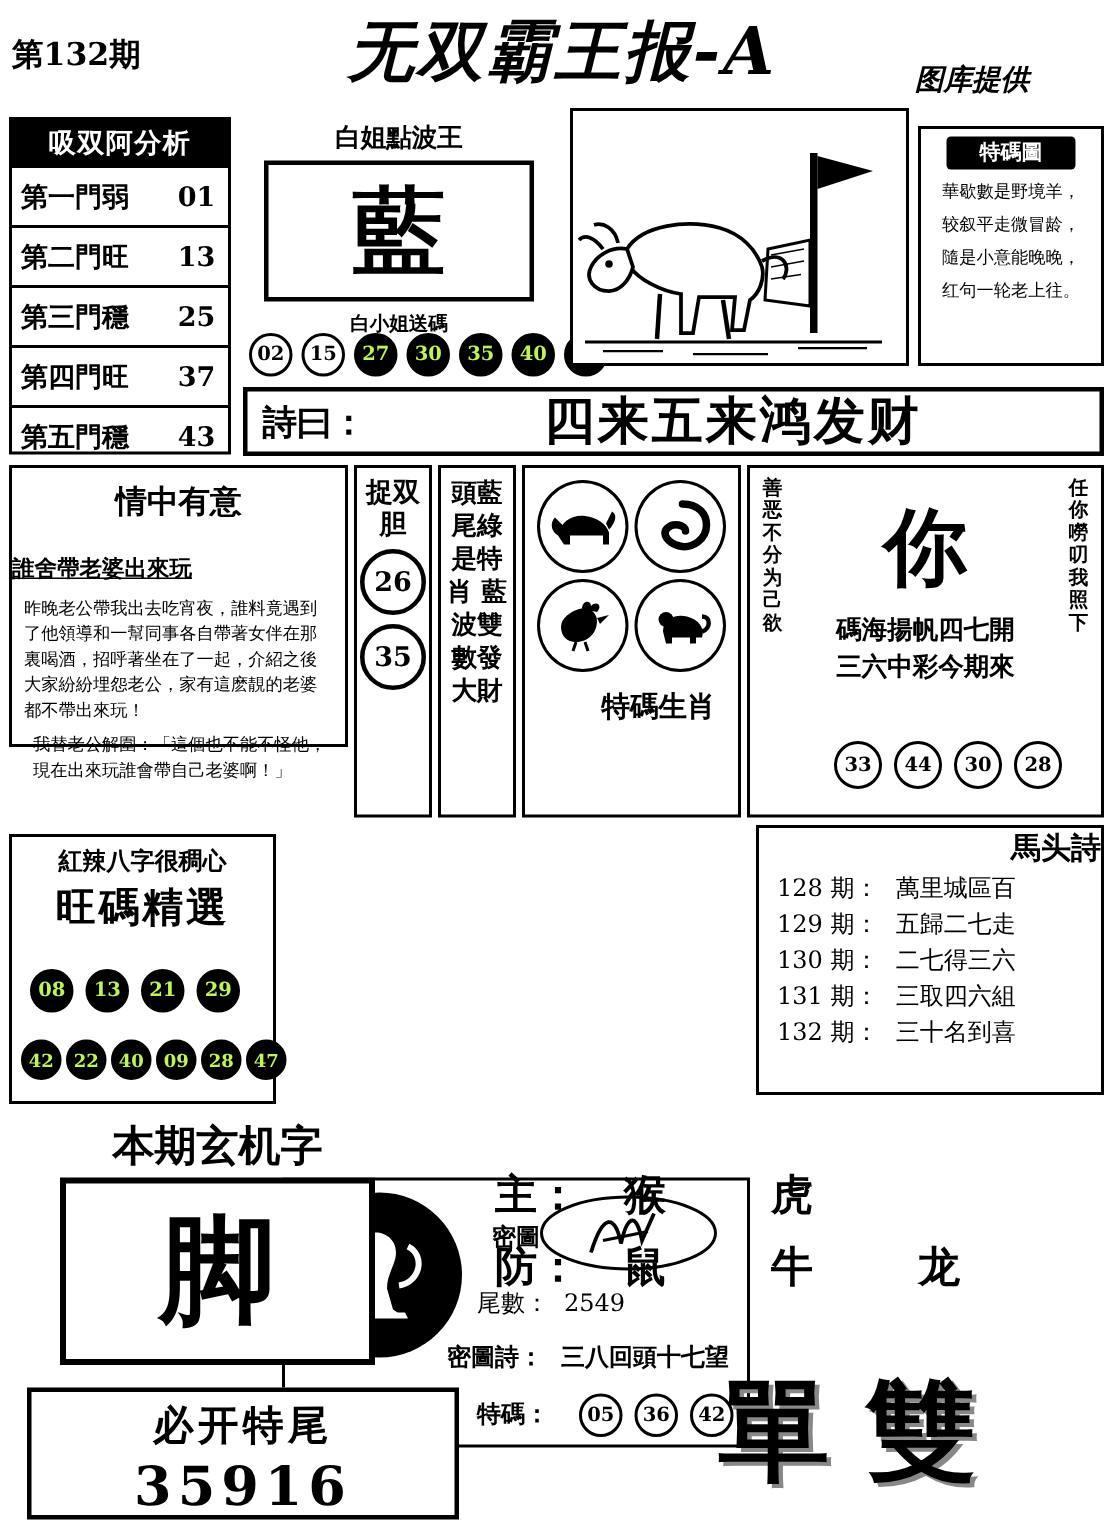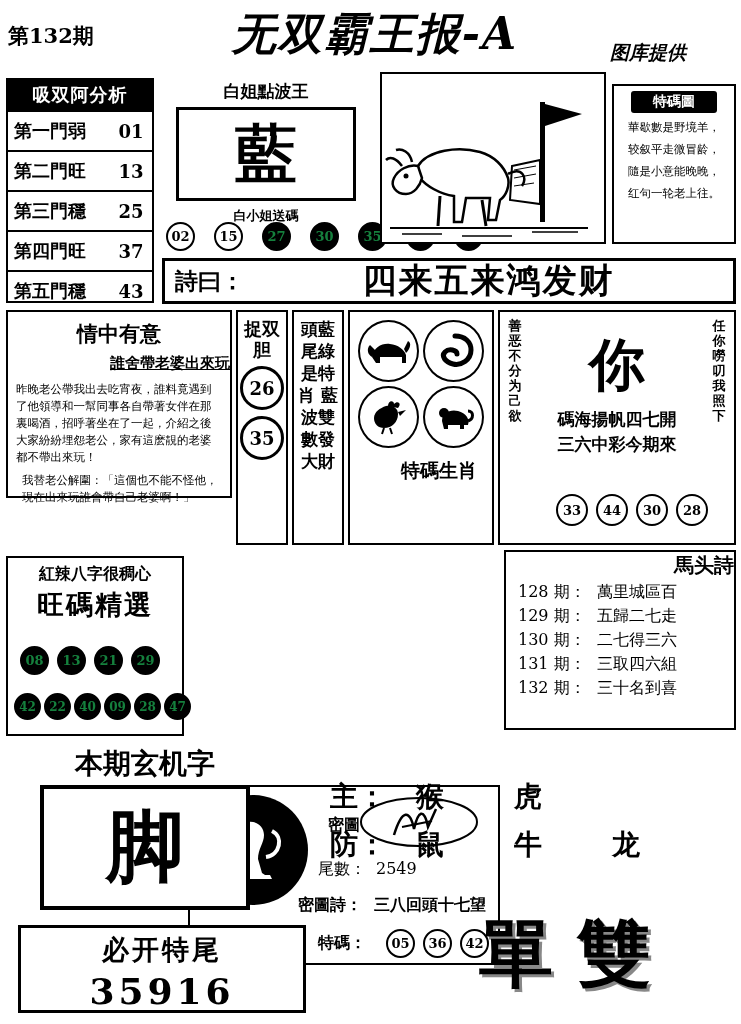--- a/index.html
+++ b/index.html
@@ -30,46 +30,46 @@
   #anal .row .lab{flex:1;padding-left:6px;font-family:"DejaVu Serif",serif;}
   #anal .row .num{width:42px;text-align:center;font-family:"DejaVu Serif",serif;}
 
   
   #bluebox{left:162px;top:78px;width:208px;height:180px;}
   #bluebox .t{font-size:17px;font-weight:bold;text-align:center;margin-top:2px;font-family:"DejaVu Serif",serif;}
   #bluebox .big{border:3px solid #000;margin:4px 14px 0 14px;height:88px;display:flex;align-items:center;
                 justify-content:center;font-size:62px;font-weight:bold;font-family:"DejaVu Serif",serif;}
   #bluebox .sub{font-size:13px;font-weight:bold;text-align:center;margin-top:6px;font-family:"DejaVu Serif",serif;}
 
-  .ballrow{position:absolute;display:flex;gap:19px;}
+  .ballrow{position:absolute;display:flex;gap:6px;}
   .ball{width:25px;height:25px;border-radius:50%;border:2px solid #000;background:#fff;
         display:flex;align-items:center;justify-content:center;font-size:13px;font-weight:bold;
         font-family:"DejaVu Serif",serif;}
-  .ball.dark{background:#000;color:#15803d;}
+  .ball.dark{background:#000;color:#bef264;}
 
   
   #cowbox{left:380px;top:72px;width:226px;height:172px;border:2px solid #000;background:#fff;overflow:hidden;}
 
   
   #codebox{left:612px;top:84px;width:124px;height:160px;border:2px solid #000;background:#fff;}
   #codebox .hd{margin:5px auto 0;width:86px;height:22px;background:#000;color:#fff;font-size:14px;font-weight:bold;
                display:flex;align-items:center;justify-content:center;border-radius:3px;}
   #codebox .ln{font-size:11.5px;text-align:center;margin-top:7px;font-family:"DejaVu Serif",serif;}
 
   
   #poem{left:162px;top:258px;width:574px;height:46px;border:3px solid #000;background:#fff;
         display:flex;align-items:center;}
   #poem .lab{font-size:23px;font-weight:bold;padding-left:10px;font-family:"DejaVu Serif",serif;}
   #poem .txt{flex:1;font-size:34px;font-weight:bold;letter-spacing:2px;text-align:center;
              font-family:"DejaVu Serif",serif;}
 
   
   #story{left:6px;top:310px;width:226px;height:188px;border:2px solid #000;background:#fff;}
   #story .t1{font-size:21px;font-weight:bold;text-align:center;margin-top:8px;font-family:"DejaVu Serif",serif;}
-  #story .t2{font-size:15px;font-weight:bold;text-align:right;margin-top:6px;text-decoration:underline;
+  #story .t2{font-size:15px;font-weight:bold;text-align:left;margin-top:22px;text-decoration:underline;
              font-family:"DejaVu Serif",serif;}
   #story .p{font-size:11.5px;line-height:17px;margin:8px 8px 0 8px;font-family:"DejaVu Serif",serif;}
   #story .p2{font-size:11.5px;line-height:17px;margin:6px 8px 0 14px;font-family:"DejaVu Serif",serif;}
 
   
   #dan{left:236px;top:310px;width:52px;height:235px;border:2px solid #000;background:#fff;}
   #dan .v{font-size:18px;font-weight:bold;text-align:center;line-height:21px;margin-top:6px;
           font-family:"DejaVu Serif",serif;}
   #dan .o{width:38px;height:38px;border:3px solid #000;border-radius:50%;margin:6px auto 0;
           display:flex;align-items:center;justify-content:center;font-size:18px;font-weight:bold;

